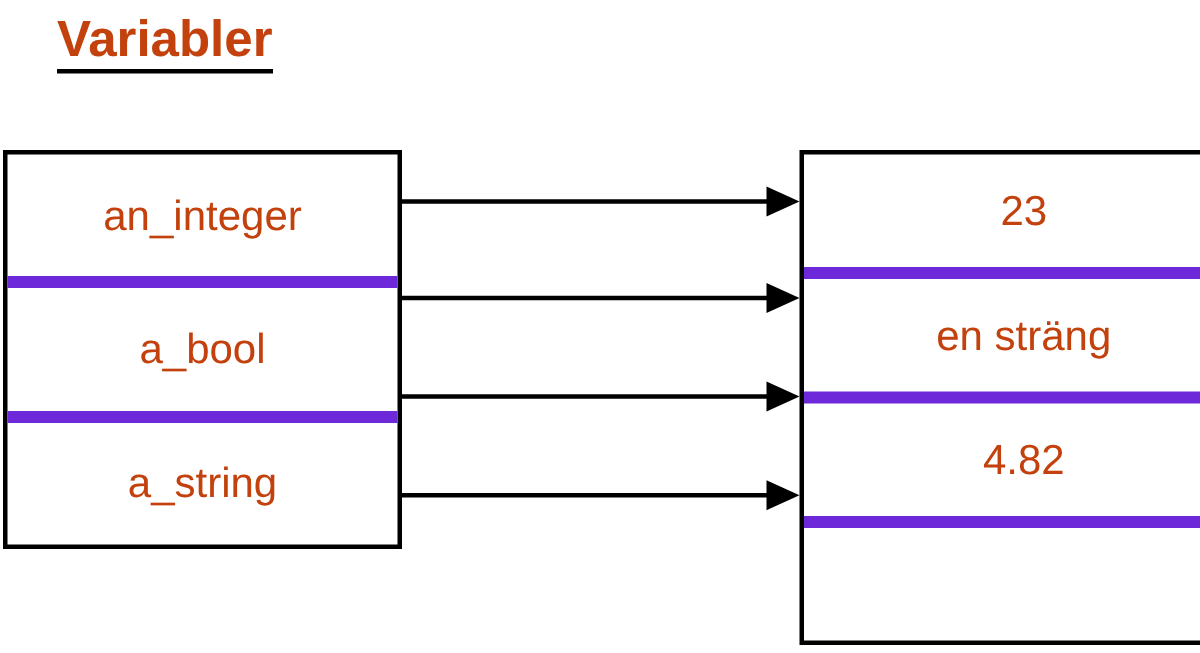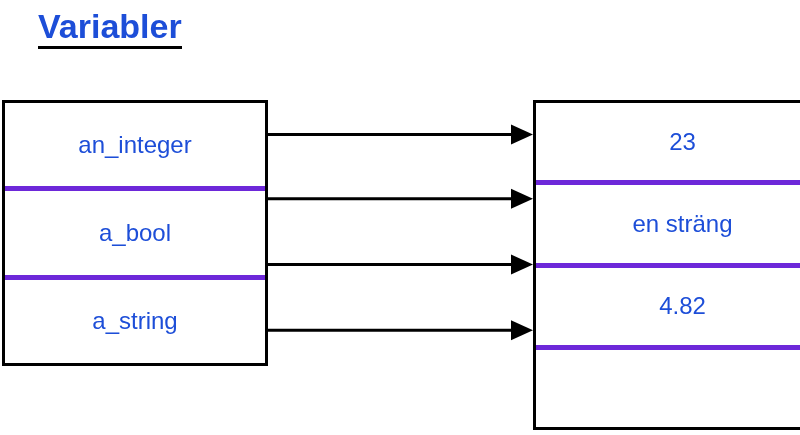--- a/index.html
+++ b/index.html
@@ -6,21 +6,21 @@
     margin: 0;
     padding: 0;
     background: #ffffff;
   }
   .canvas {
     position: relative;
     width: 800px;
     height: 435px;
     background: #ffffff;
     font-family: "Liberation Sans", sans-serif;
-    color: #1d4ed8;
+    color: #c2410c;
     overflow: hidden;
   }
   .col-title {
     position: absolute;
     top: 8px;
     font-size: 34px;
     font-weight: bold;
     line-height: 1.1;
     border-bottom: 3px solid #000000;
     padding-bottom: 1px;
@@ -37,27 +37,27 @@
     box-sizing: border-box;
     background: #ffffff;
   }
   .dtable.left-table  { left: 2px;   width: 266px; height: 266px; }
   .dtable.right-table { left: 533px; width: 299px; height: 330px; }
   .cell {
     flex: 1 1 0;
     display: flex;
     align-items: center;
     justify-content: center;
-    font-size: 24px;
+    font-size: 28px;
     line-height: 1;
     white-space: nowrap;
     overflow: hidden;
   }
   .cell + .cell {
-    border-top: 5px solid #6d28d9;
+    border-top: 8px solid #6d28d9;
   }
   svg.arrows {
     position: absolute;
     left: 0;
     top: 0;
     width: 800px;
     height: 435px;
     pointer-events: none;
   }
 </style>

